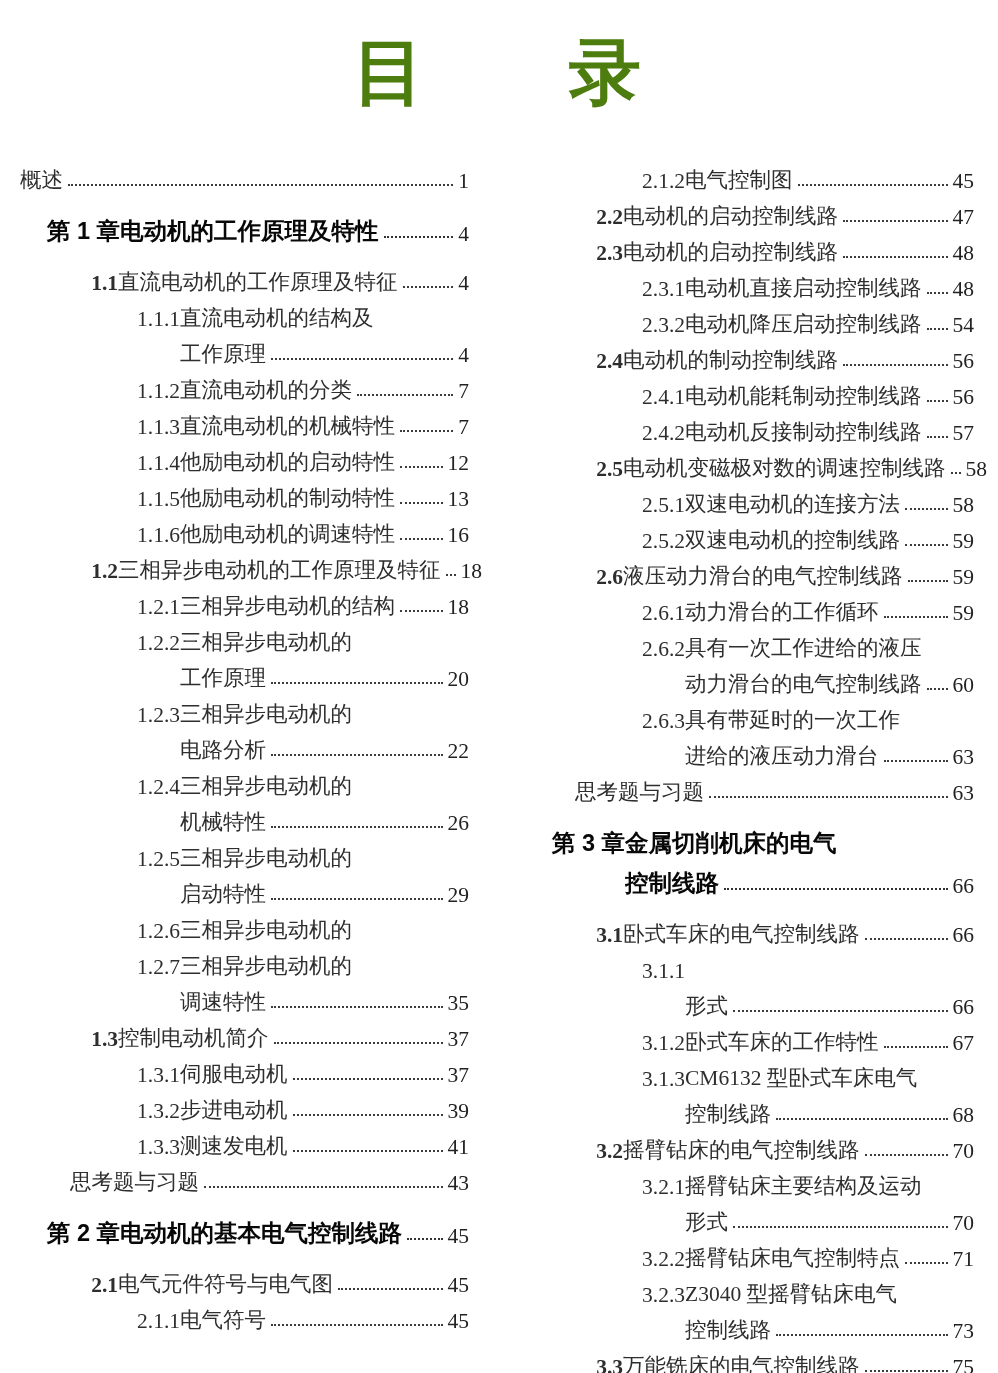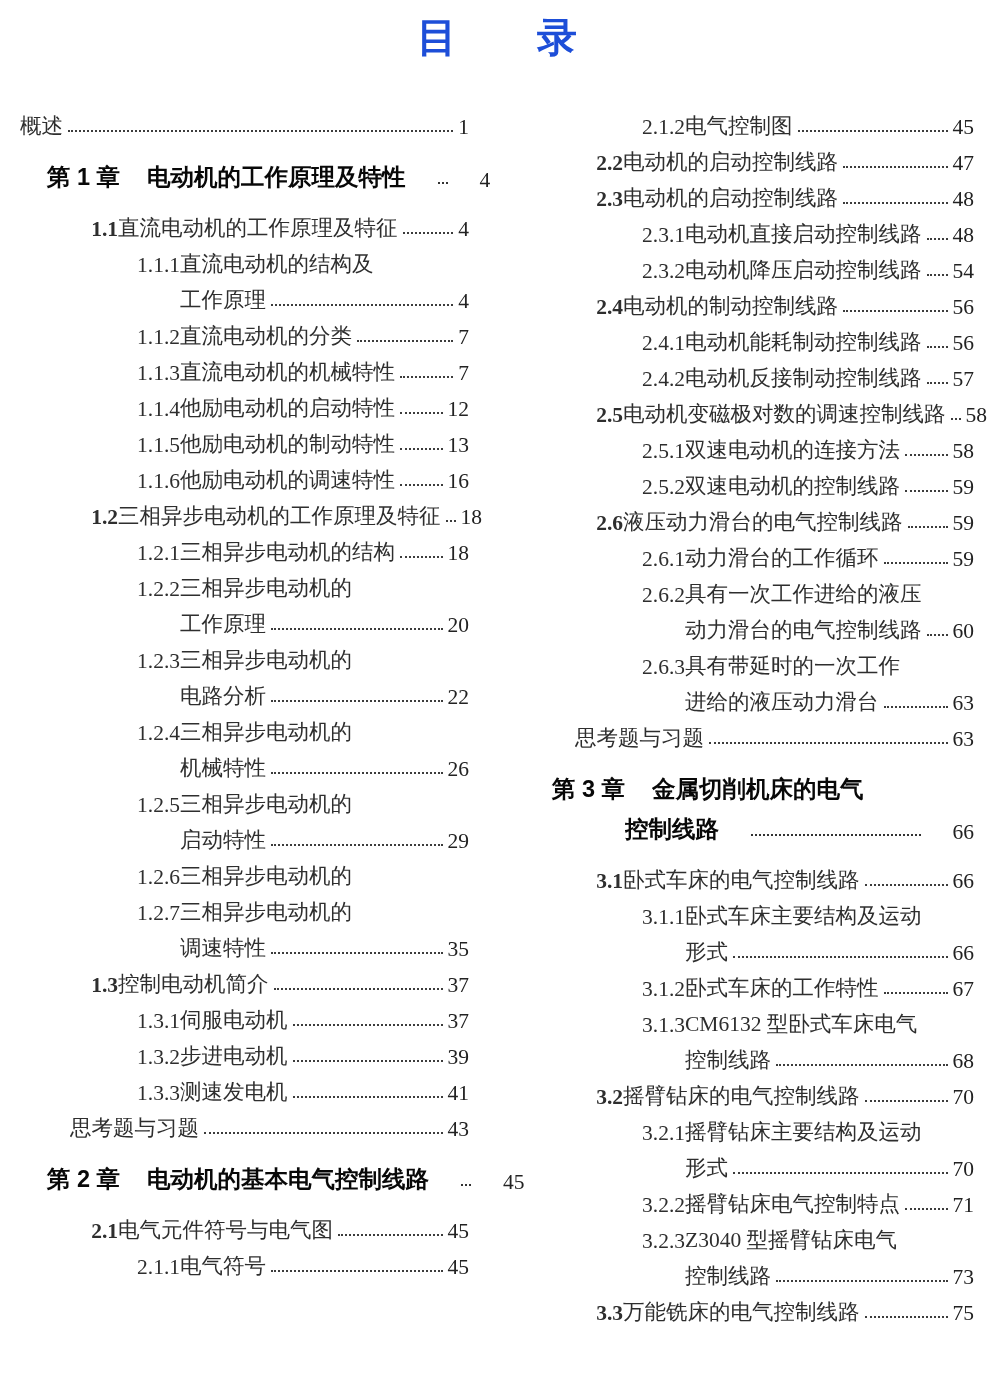--- a/index.html
+++ b/index.html
@@ -8,24 +8,24 @@
     width: 998px; height: 1373px;
     font-family: "Liberation Serif", "DejaVu Serif", serif;
     color: #2e2e2e;
     overflow: hidden;
   }
   .page { width: 100%; height: 100%; padding: 12px 24px 0 20px; }
   .page-title {
     text-align: center;
     font-family: "Liberation Sans", "DejaVu Sans", sans-serif;
     font-weight: 700;
-    font-size: 40px;
+    font-size: 72px;
     line-height: 1.15;
-    color: #1d4ed8;
-    margin-top: 2px;
+    color: #4d7c0f;
+    margin-top: 19px;
     white-space: pre;
   }
   .columns { display: flex; gap: 56px; margin-top: 44px; text-align: right; }
   .col { flex: 1 1 0; min-width: 0; }
 
   .entry { font-size: 21.5px; }
   .line { display: flex; align-items: flex-end; height: 36px; }
   .num { flex: none; white-space: pre; }
   .ttl { flex: none; white-space: pre; overflow: hidden; }
   .leader {
@@ -45,21 +45,21 @@
 
   .exercise .line1 { padding-left: 50px; }
 
   .chapter {
     font-family: "Liberation Sans", "DejaVu Sans", sans-serif;
     font-weight: 700;
     font-size: 23.5px;
     color: #080808;
     margin: 13px 0;
   }
-  .chapter .line { height: 40px; gap: 27px; }
+  .chapter .line { height: 40px; }
   .chapter .num { width: 100px; }
   .chapter .line2 { padding-left: 100px; }
   .chapter .leader { border-bottom-color: #333; margin-bottom: 9px; }
 </style>
 </head>
 <body>
 
 <div class="page">
   <h1 class="page-title">目　　录</h1>
   <div class="columns">
@@ -428,21 +428,20 @@
           <div class="line line1">
             <span class="num">3.1</span>
             <span class="ttl">卧式车床的电气控制线路</span>
             <span class="leader"></span>
             <span class="pg">66</span>
           </div>
         </div>
         <div class="entry item level-2">
           <div class="line line1">
             <span class="num">3.1.1</span>
-            <span class="ttl">卧式车床主要结构及运动</span>
           </div>
           <div class="line line2">
             <span class="ttl">形式</span>
             <span class="leader"></span>
             <span class="pg">66</span>
           </div>
         </div>
         <div class="entry item level-2">
           <div class="line line1">
             <span class="num">3.1.2</span>

